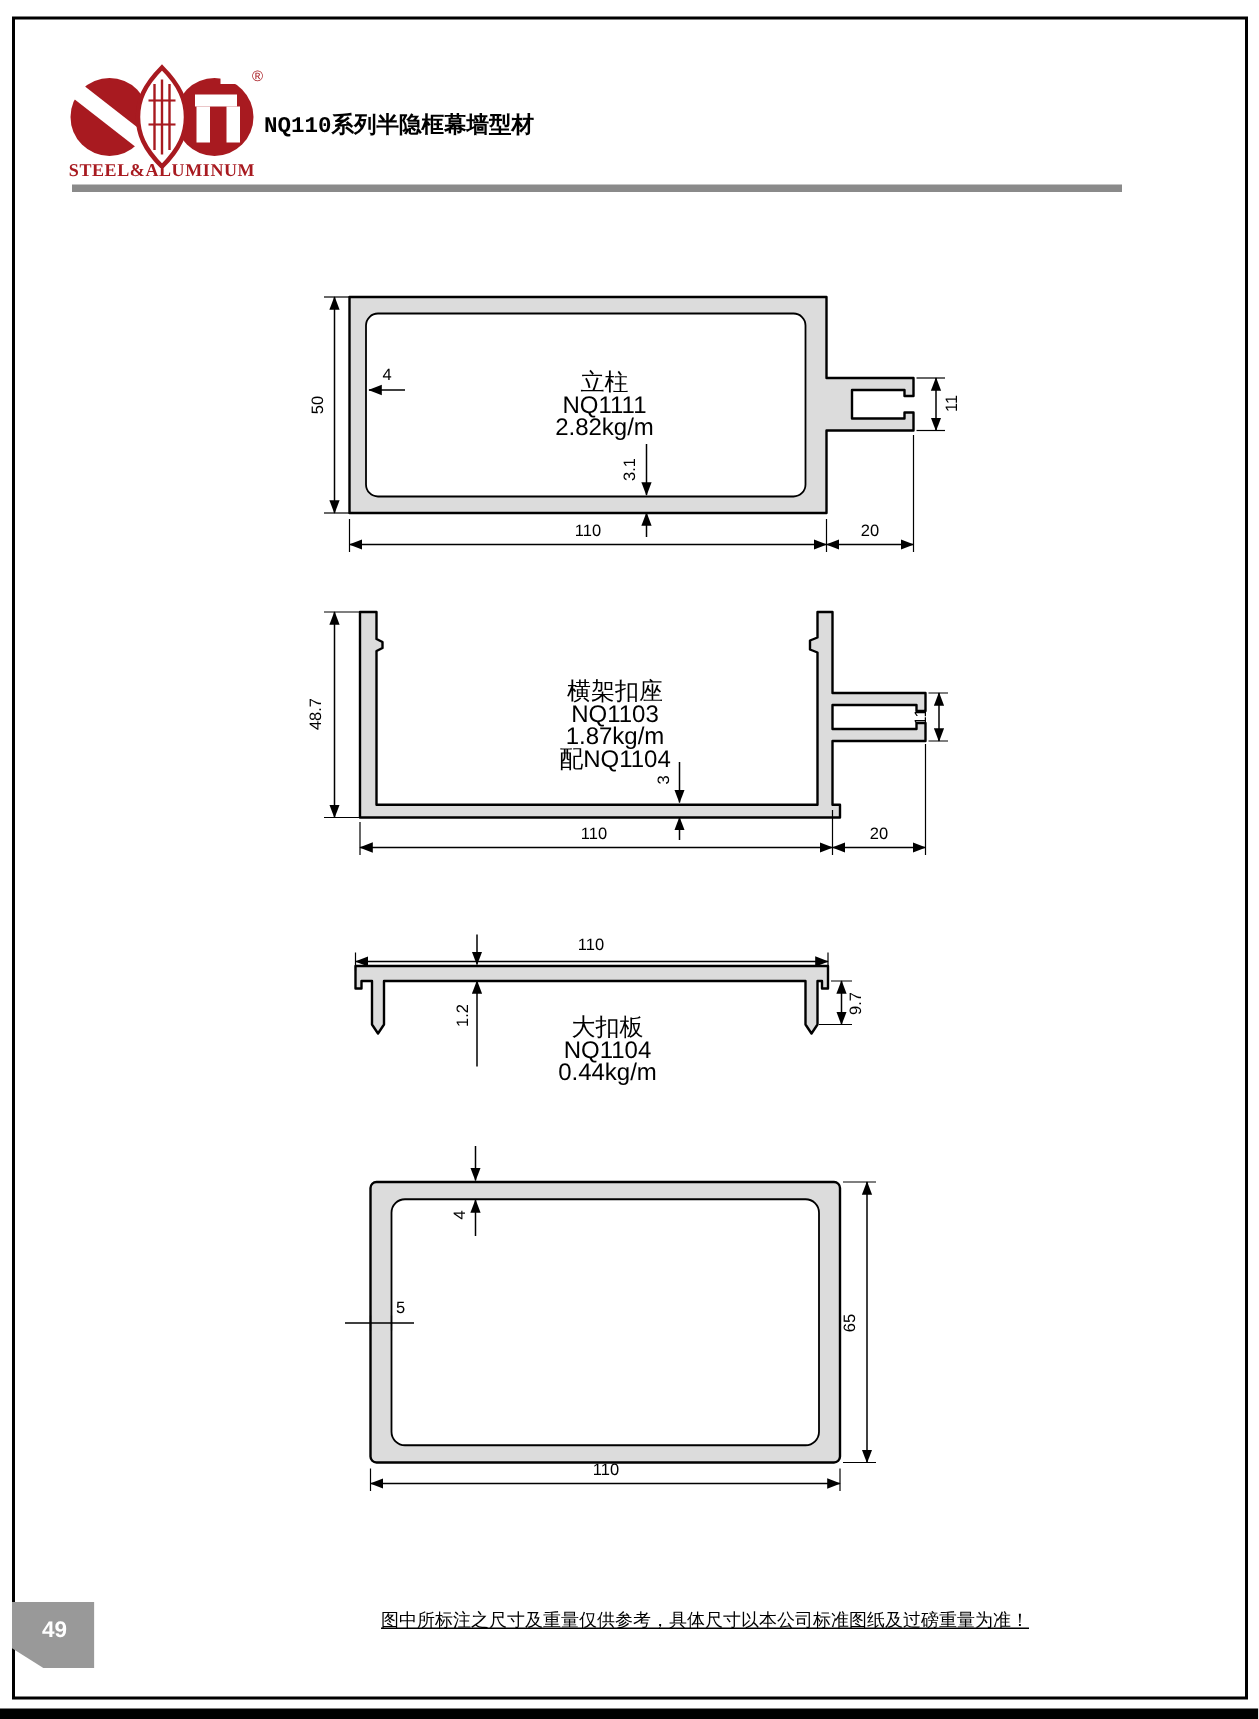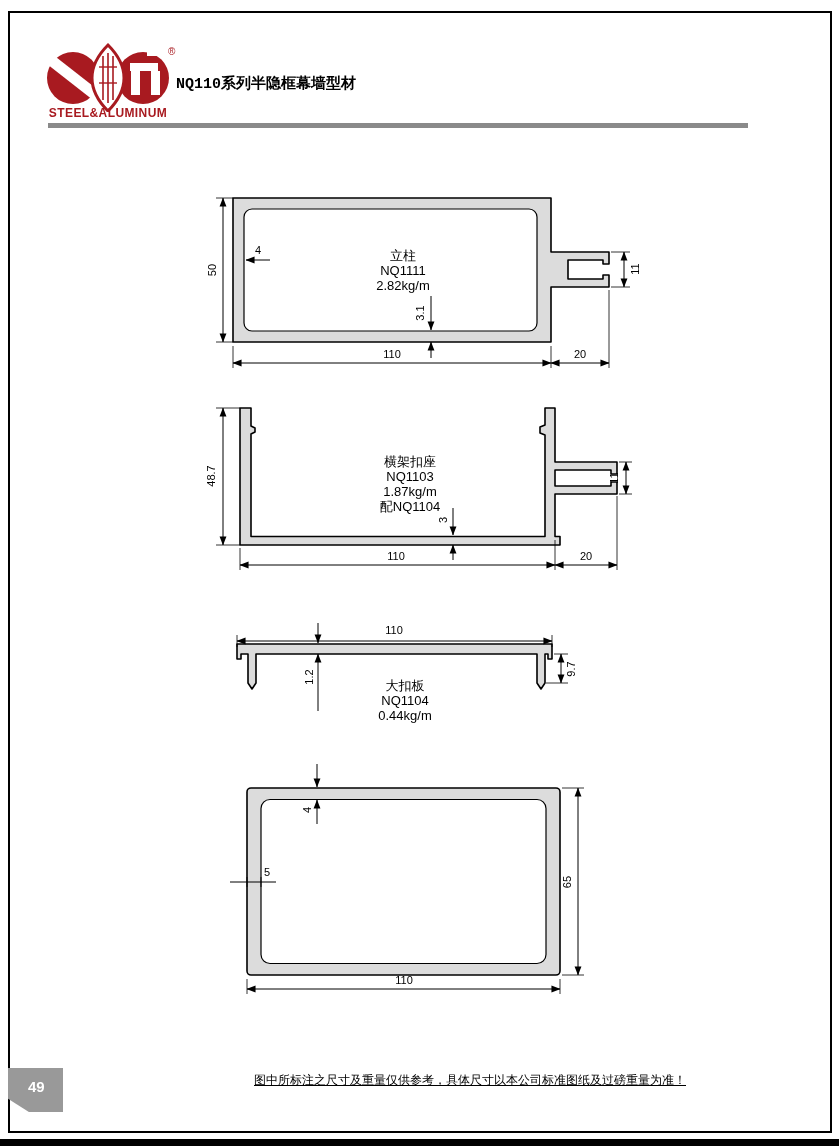--- a/index.html
+++ b/index.html
@@ -5,33 +5,33 @@
   html,body{margin:0;padding:0;background:#fff;}
   .page{position:relative;width:839px;height:1146px;background:#ffffff;
         font-family:"Liberation Sans",sans-serif;color:#000;overflow:hidden;}
   .frame{position:absolute;left:8px;top:11px;width:820px;height:1118px;
          border:2px solid #000;}
   .bottombar{position:absolute;left:0;top:1139px;width:839px;height:7px;background:#000;}
 
   
   .logo-wrap{position:absolute;left:46px;top:42px;width:124px;height:70px;}
   .logo-text{position:absolute;left:42px;top:106px;width:132px;text-align:center;
-             font-size:12px;font-weight:bold;color:#a81a20;letter-spacing:0.4px;white-space:nowrap;}
+             font-size:12px;font-weight:bold;color:#a81a20;letter-spacing:0.4px;white-space:nowrap;font-family:Liberation Serif, serif;}
   .logo-reg{position:absolute;left:168px;top:46px;font-size:10px;color:#a81a20;}
   .title-cn{position:absolute;left:176px;top:74px;font-size:15px;font-weight:bold;white-space:nowrap;font-family:Liberation Mono, monospace;}
   .title-en{position:absolute;left:176px;top:96px;font-size:12.5px;white-space:nowrap;}
   .divider{position:absolute;left:48px;top:123px;width:700px;height:5px;background:#8a8a8a;}
 
   
   .draw{position:absolute;}
   .draw svg{position:absolute;left:0;top:0;}
   .dt{position:absolute;font-size:11px;white-space:nowrap;transform:translate(-50%,-50%);}
   .dt.v{transform:translate(-50%,-50%) rotate(-90deg);}
   .plabel{position:absolute;transform:translateX(-50%);text-align:center;
-          font-size:13px;line-height:15px;white-space:nowrap;}
+          font-size:16px;line-height:15px;white-space:nowrap;}
   .plabel.tight{line-height:13.5px;}
 
   .dim{stroke:#000;stroke-width:1;fill:none;}
   .ext{stroke:#000;stroke-width:0.8;fill:none;}
   .prof{fill:#dcdcdc;stroke:#000;stroke-width:1.6;stroke-linejoin:round;}
   .hole{fill:#ffffff;stroke:#000;stroke-width:1.2;}
 
   
   .pagenum{position:absolute;left:8px;top:1068px;width:55px;height:44px;background:#999;
            clip-path:polygon(0 0,100% 0,100% 100%,38% 100%,0 70%);}

